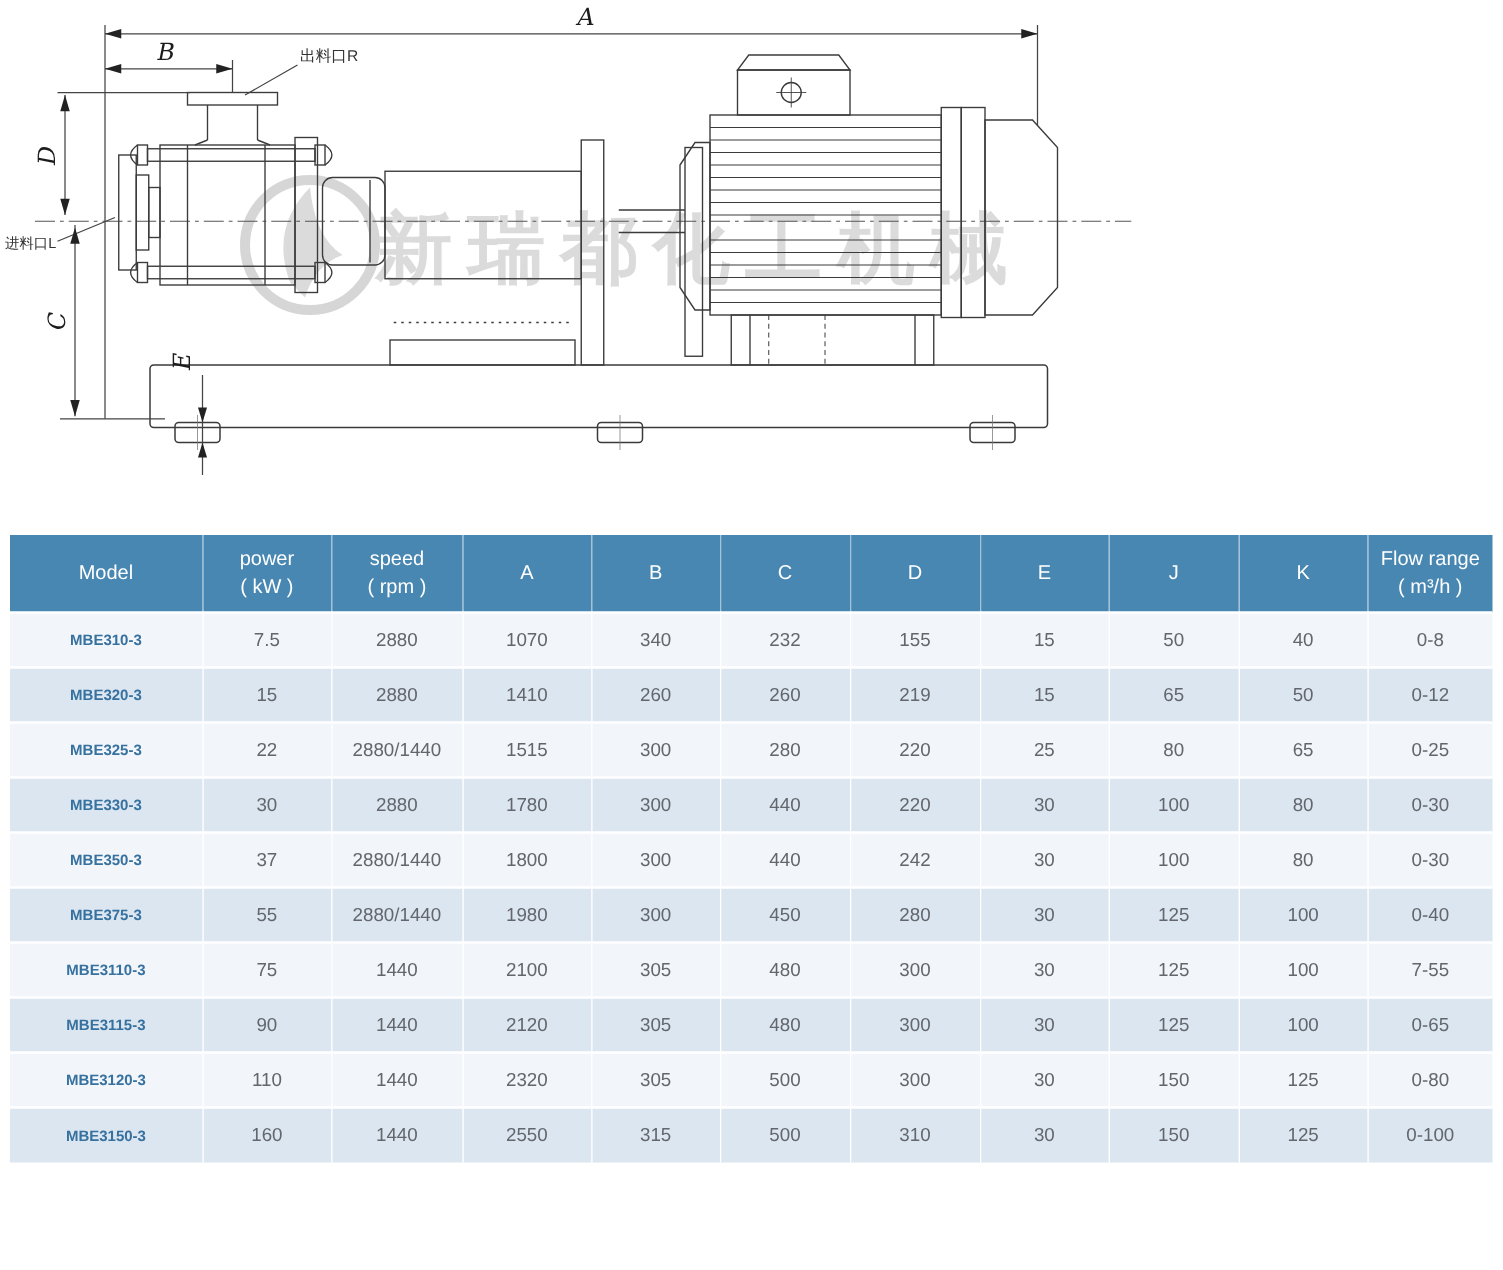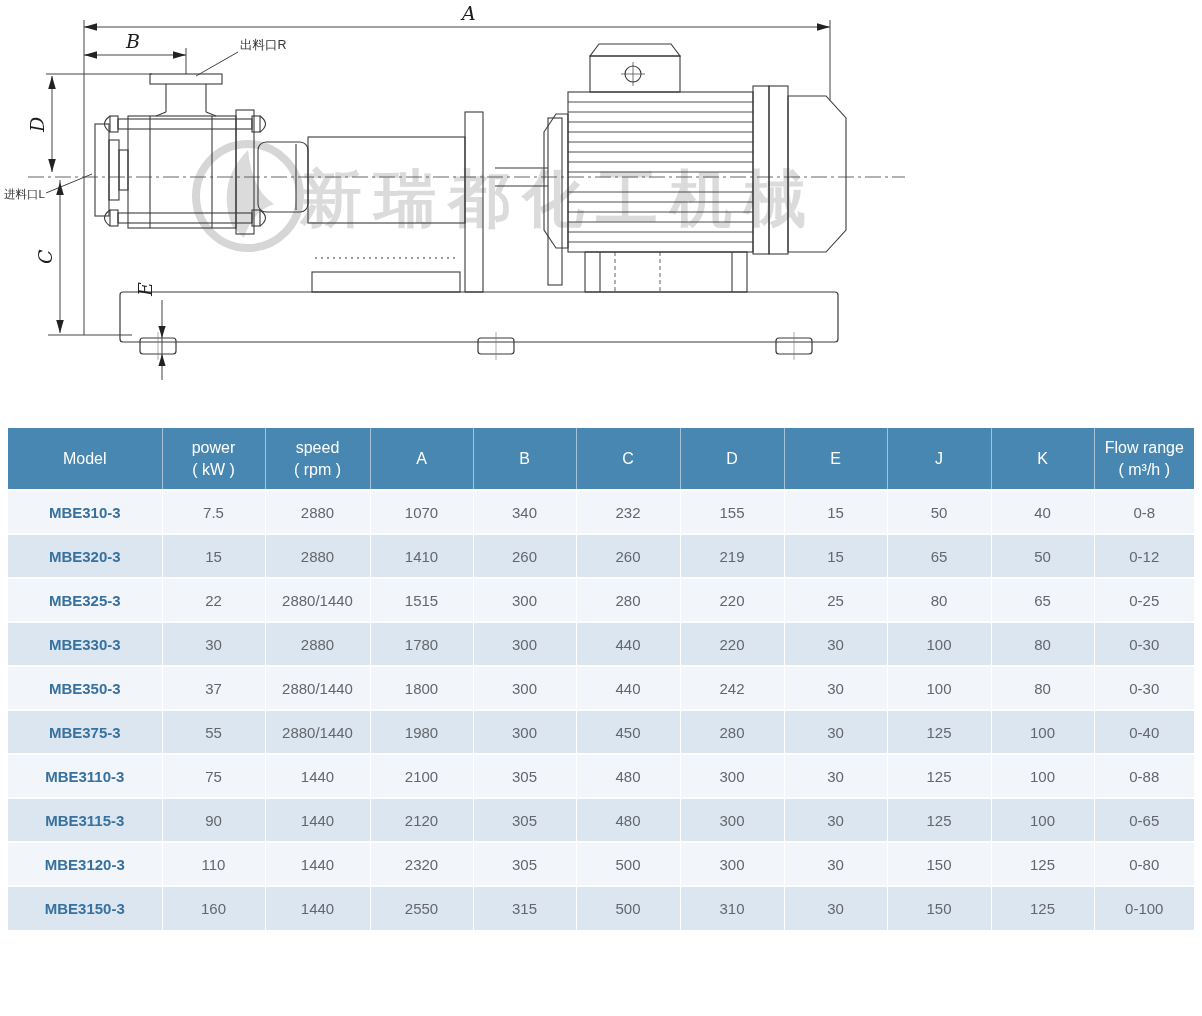--- a/index.html
+++ b/index.html
@@ -23,21 +23,21 @@
   thead th + th{border-left:1px solid rgba(255,255,255,.5);}
   tbody td{
     height:44px;box-sizing:border-box;text-align:center;vertical-align:middle;
     font-size:15px;color:var(--cell-text,#63676d);padding:0 2px;
   }
   tbody td + td{border-left:1px solid #ffffff;}
   tbody tr{border-top:2px solid #ffffff;}
   tbody tr:nth-child(odd){background:var(--row-odd,#f2f5f9);}
   tbody tr:nth-child(even){background:var(--row-even,#dce6f1);}
   tbody td.model-cell{
-    color:var(--model-text,#36719f);font-weight:bold;font-size:15px;
+    color:var(--model-text,#36719f);font-weight:bold;font-size:12px;
   }
   .dim-label{font-family:"DejaVu Serif", serif;font-style:italic;font-size:19px;fill:#1c1c1c;}
   .cn-label{font-family:"Liberation Sans", sans-serif;fill:#333;}
 </style>
 </head>
 <body>
 
 <div class="drawing-wrap">
   <svg width="1202" height="428" viewBox="0 0 1202 428" xmlns="http://www.w3.org/2000/svg">
 
@@ -292,21 +292,21 @@
         <td class="model-cell">MBE3110-3</td>
         <td class="value-cell">75</td>
         <td class="value-cell">1440</td>
         <td class="value-cell">2100</td>
         <td class="value-cell">305</td>
         <td class="value-cell">480</td>
         <td class="value-cell">300</td>
         <td class="value-cell">30</td>
         <td class="value-cell">125</td>
         <td class="value-cell">100</td>
-        <td class="value-cell">0-88</td>
+        <td class="value-cell">7-55</td>
       </tr>
       <tr>
         <td class="model-cell">MBE3115-3</td>
         <td class="value-cell">90</td>
         <td class="value-cell">1440</td>
         <td class="value-cell">2120</td>
         <td class="value-cell">305</td>
         <td class="value-cell">480</td>
         <td class="value-cell">300</td>
         <td class="value-cell">30</td>

